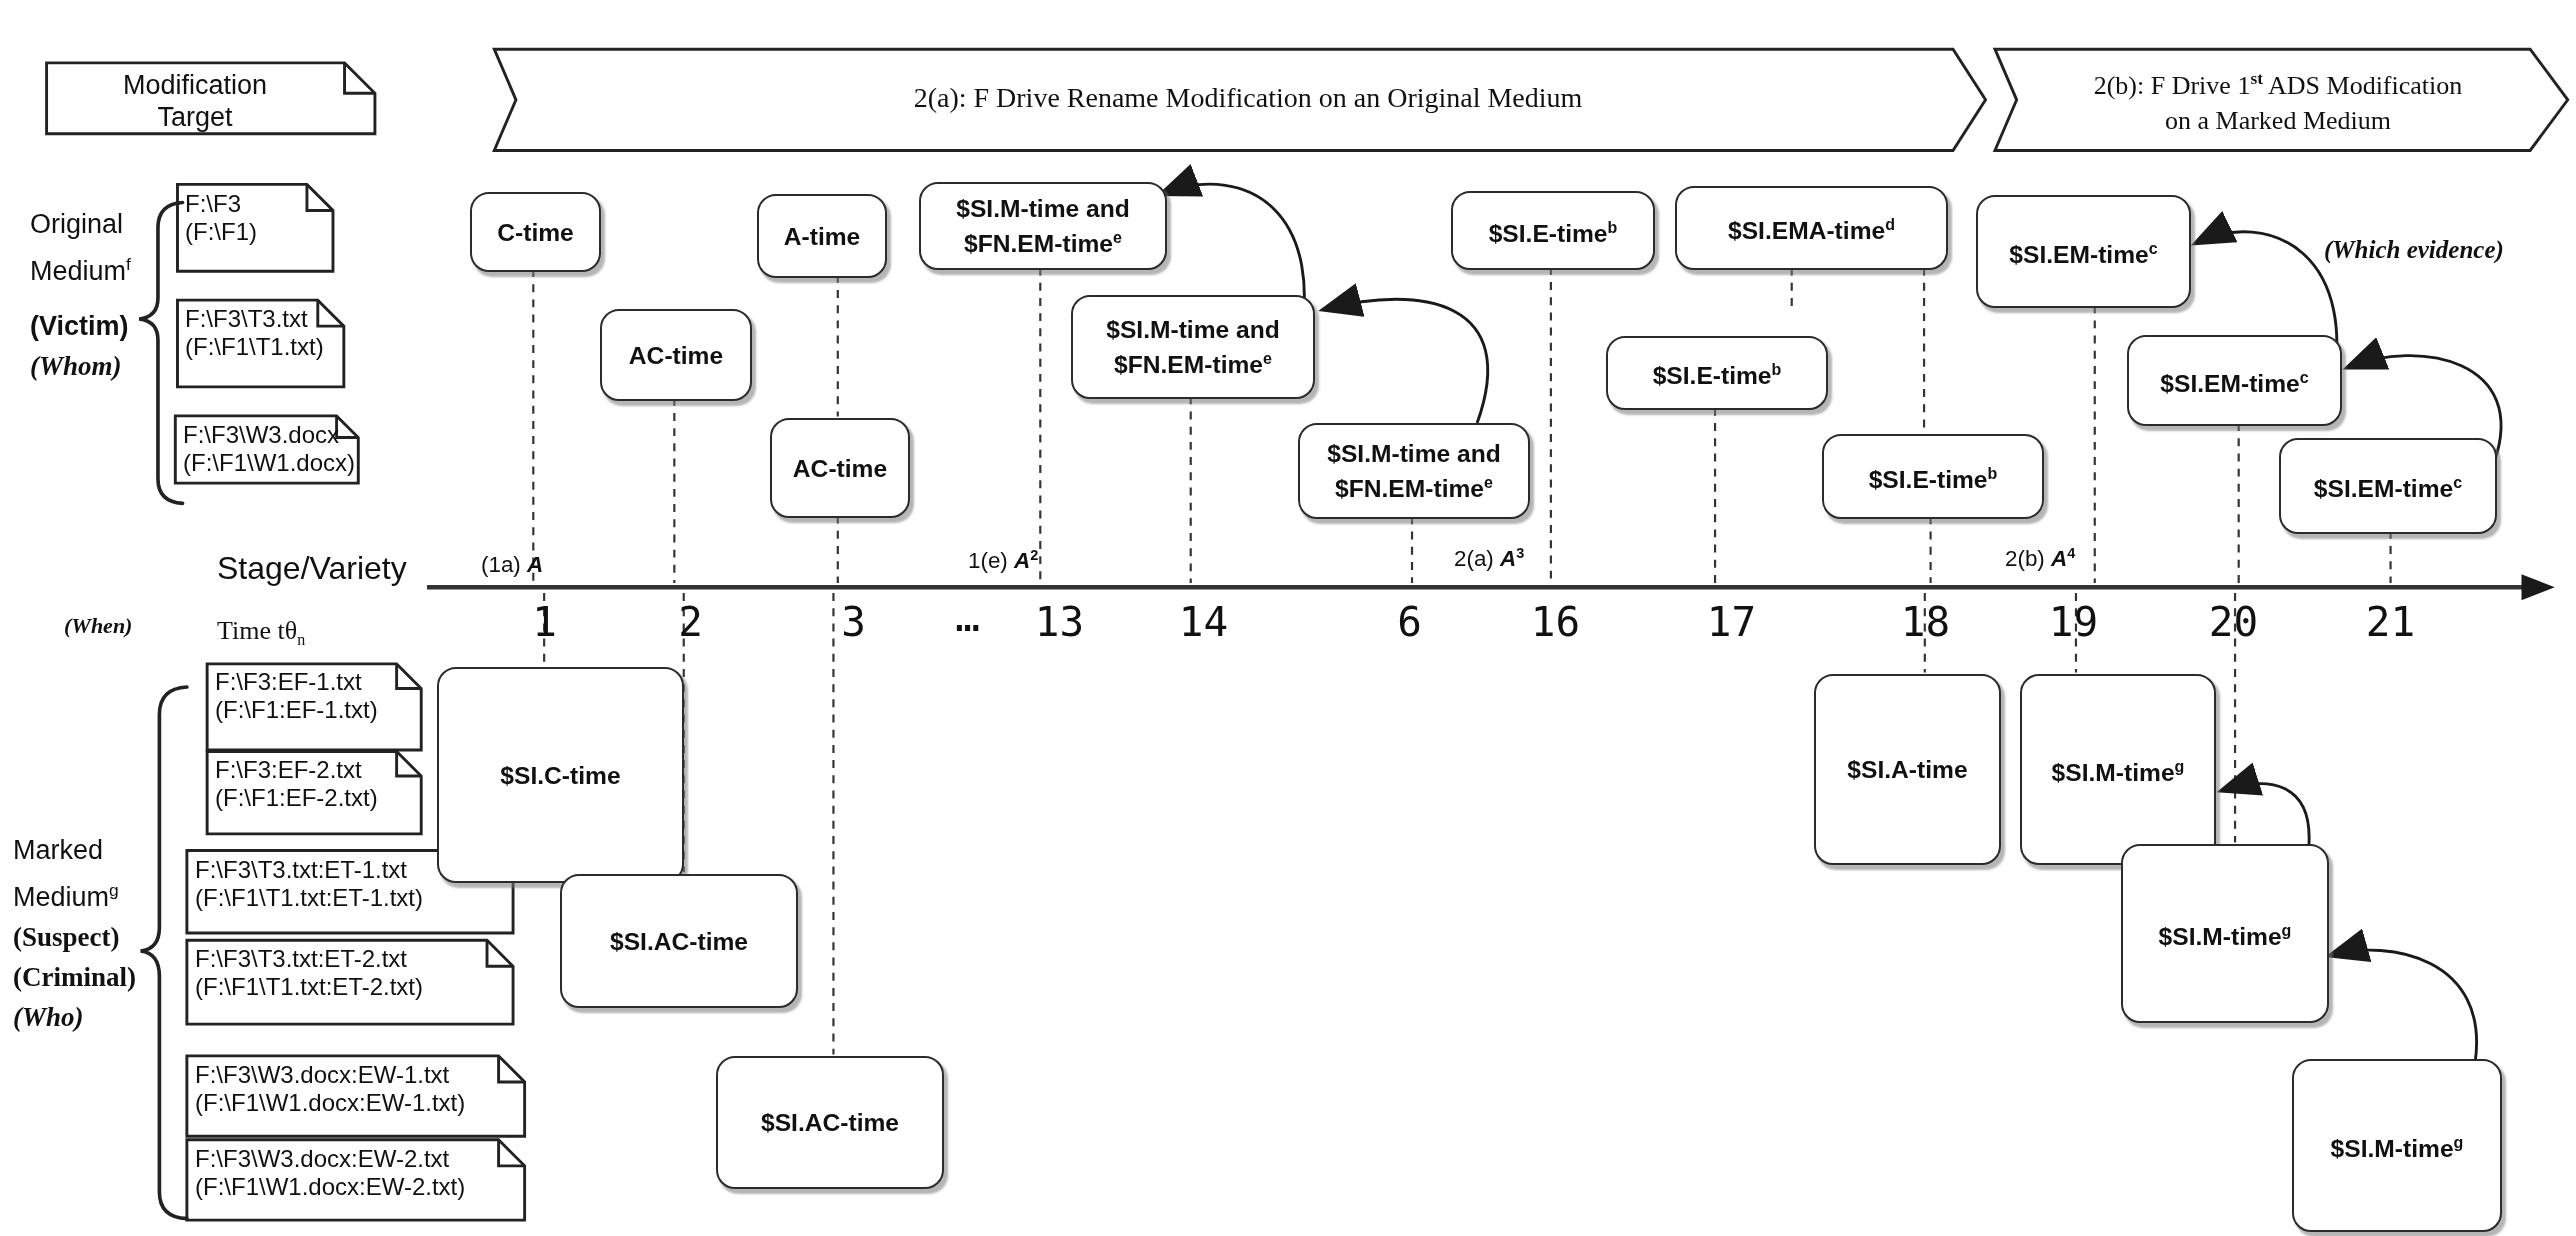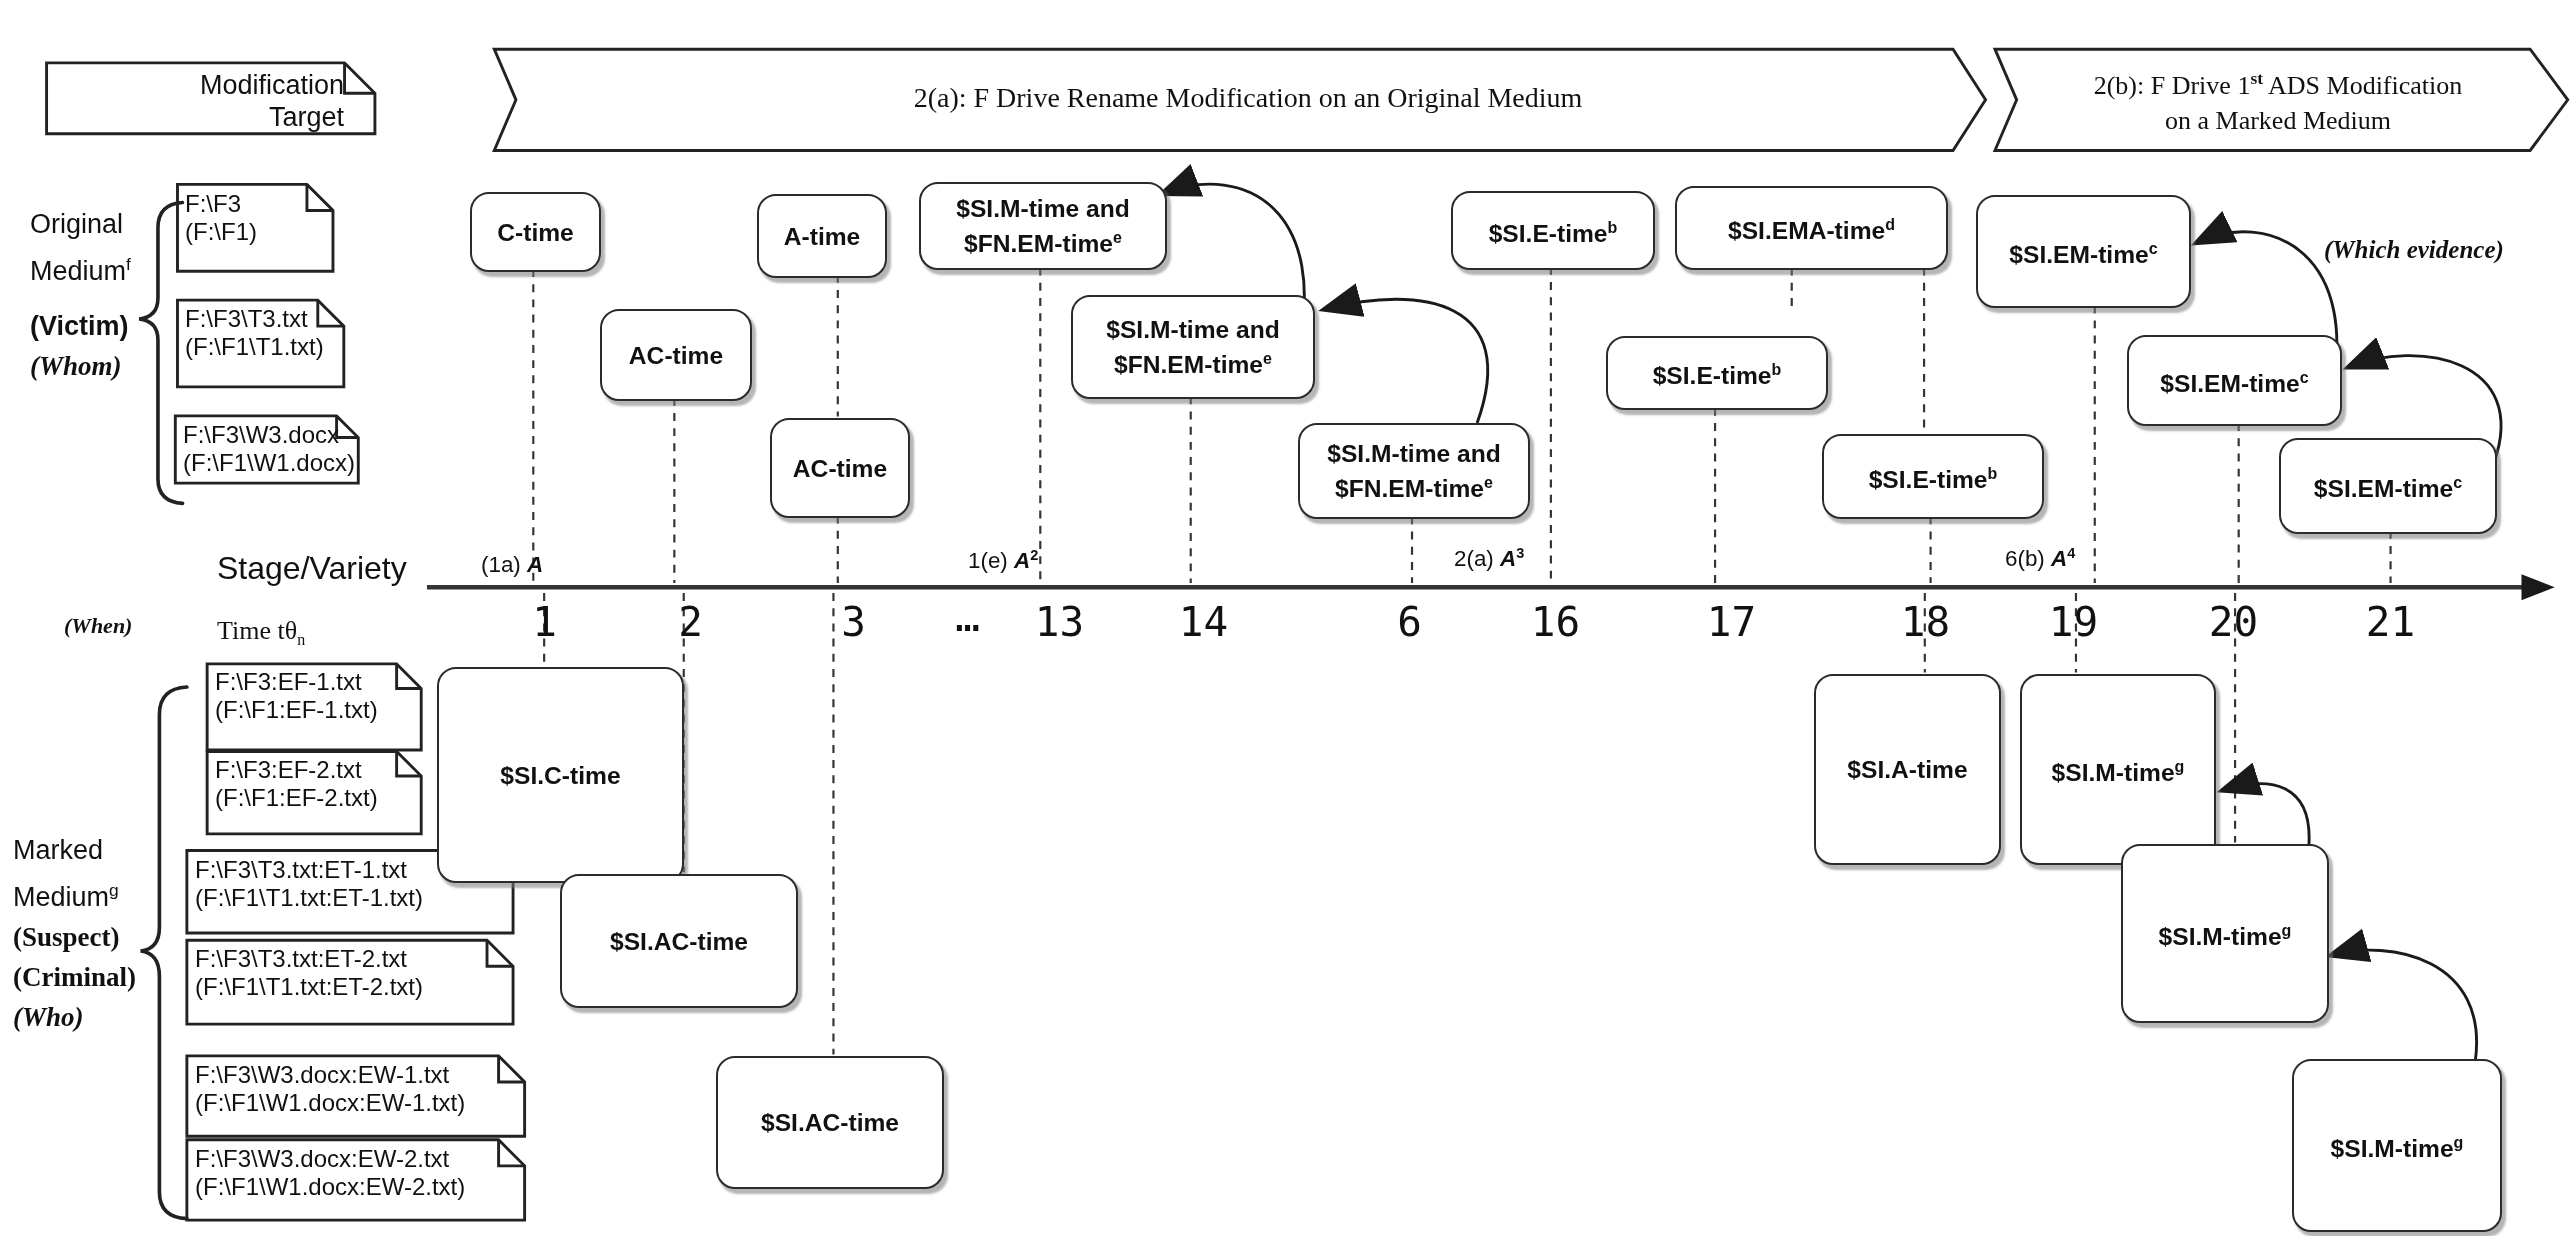--- a/index.html
+++ b/index.html
@@ -11,21 +11,21 @@
   .title{left:962px;top:8.7px;width:499px;text-align:center;font-family:"Liberation Serif",serif;
          font-weight:bold;font-size:25px;}
   .title i{font-style:italic;}
   .banner-a{left:550px;top:82px;width:1396px;text-align:center;font-family:"Liberation Serif",serif;
             font-size:28px;}
   .banner-b{left:2025px;top:61px;width:506px;text-align:center;font-family:"Liberation Serif",serif;
             font-size:26px;line-height:35px;}
   .banner-b sup{font-weight:bold;font-size:17.4px;}
   
   .doctxt{font-size:24px;line-height:28px;white-space:nowrap;}
-  .modtxt{left:46px;top:69px;width:298px;text-align:right;font-size:27px;line-height:32px;}
+  .modtxt{left:46px;top:69px;width:298px;text-align:center;font-size:27px;line-height:32px;}
   
   .rbox{position:absolute;z-index:2;background:#fff;border:2.2px solid #2b2b2b;border-radius:19px;
         box-shadow:3.6px 4.3px 2.2px rgba(120,120,120,.55);display:flex;align-items:center;justify-content:center;
         text-align:center;font-weight:bold;font-size:24.6px;line-height:29px;}
   .rbox sup{font-size:16px;}
   
   .lblock{font-size:27px;line-height:40px;}
   .lblock .bold{font-weight:bold;margin-top:15px;}
   .lblock .serifb{font-family:"Liberation Serif",serif;font-weight:bold;}
   .lblock .serifbi{font-family:"Liberation Serif",serif;font-weight:bold;font-style:italic;}
@@ -259,21 +259,21 @@
     </div>
   <div class="rbox" style="left:2292px;top:1059px;width:206px;height:169px;">
       <span><span>$SI.M-time</span><sup>g</sup></span>
     </div>
 
   <div class="txt axis-label" style="left:217px;top:550px;">Stage/Variety</div>
 
   <div class="txt stage" style="left:481px;top:551px;text-align:center;"><span>(1a) </span><i>A</i><sup></sup></div>
   <div class="txt stage" style="left:968px;top:547px;"><span>1(e) </span><i>A</i><sup>2</sup></div>
   <div class="txt stage" style="left:1454px;top:545px;"><span>2(a) </span><i>A</i><sup>3</sup></div>
-  <div class="txt stage" style="left:2005px;top:545px;"><span>6(b) </span><i>A</i><sup>4</sup></div>
+  <div class="txt stage" style="left:2005px;top:545px;"><span>2(b) </span><i>A</i><sup>4</sup></div>
 
   <div class="txt when" style="left:64px;top:613px;">(When)</div>
   <div class="txt timelbl" style="left:217px;top:616px;">
     <span>Time t</span><span>θ</span><sub>n</sub></div>
 
   <div class="txt tick" style="left:501px;top:598px;">1</div>
   <div class="txt tick" style="left:647px;top:598px;">2</div>
   <div class="txt tick" style="left:810px;top:598px;">3</div>
   <div class="txt tick" style="left:924px;top:593px;">…</div>
   <div class="txt tick" style="left:1016px;top:598px;">13</div>

